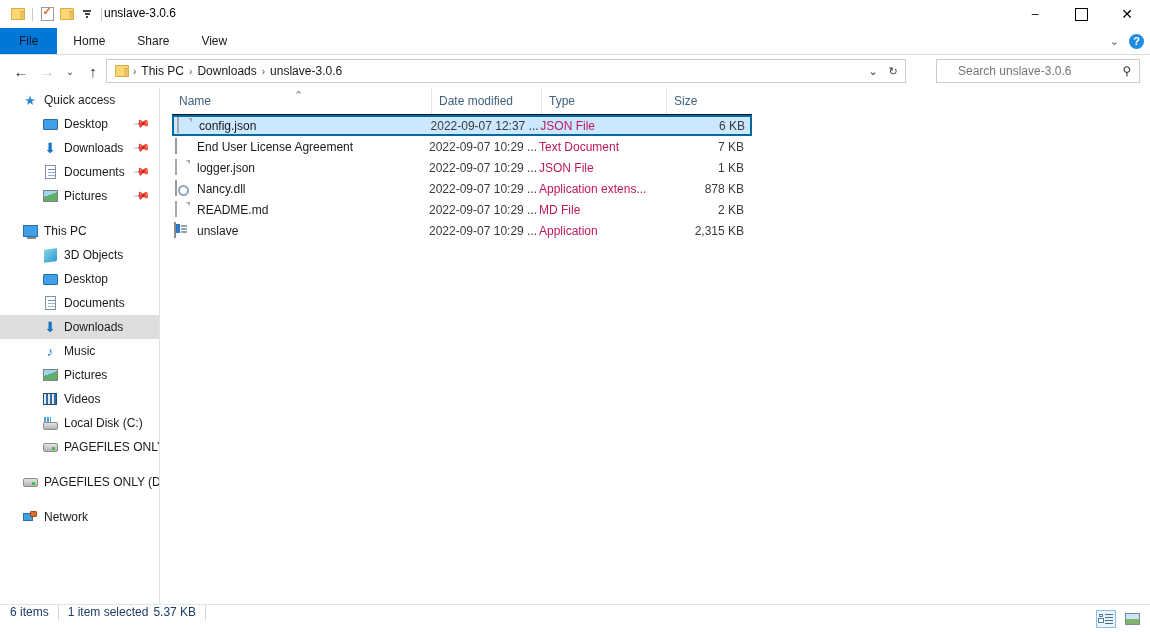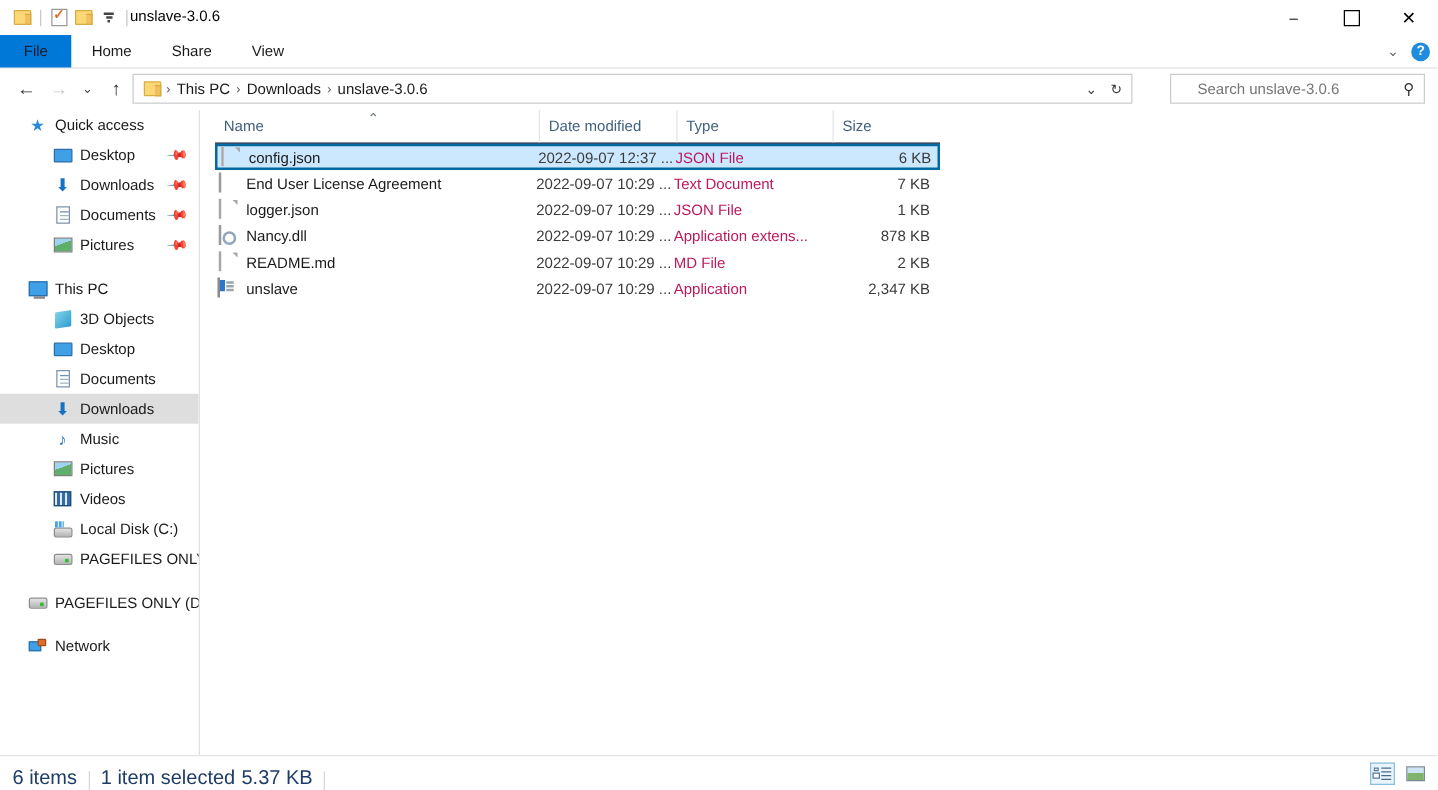--- a/index.html
+++ b/index.html
@@ -99,21 +99,21 @@
   .i-net:before{content:"";position:absolute;left:0;top:2px;width:10px;height:8px;background:#3fa0e8;
     border:1px solid #2a6fa8;box-sizing:border-box;}
   .i-net:after{content:"";position:absolute;left:7px;top:0;width:7px;height:6px;background:#e06c2a;
     border:1px solid #a24d1c;box-sizing:border-box;border-radius:1px;}
 
   .vdiv{position:absolute;left:159px;top:88px;width:1px;height:517px;background:#e2e2e2;}
 
   
   .filearea{position:absolute;left:160px;top:88px;width:990px;height:517px;background:#fff;}
   .colhdr{position:absolute;left:12px;top:0;width:580px;height:26px;display:flex;
-    border-bottom:6px solid #0f172a;justify-content:space-between;}
+    border-bottom:1px solid #0f172a;justify-content:space-between;}
   .col{height:26px;line-height:26px;font-size:12px;color:#42617f;border-left:1px solid #e5e5e5;
     padding-left:7px;box-sizing:border-box;position:relative;}
   .col:first-child{border-left:none;}
   .sortcaret{position:absolute;left:122px;top:-6px;color:#6b7a88;font-size:11px;}
 
   .rows{position:absolute;left:12px;top:27px;width:580px;}
   .row{height:21px;display:flex;align-items:center;font-size:12px;color:#1a1a1a;box-sizing:border-box;}
   .row.sel{background:#cce8ff;border:2px solid #0369a1;}
   .c-name{width:257px;display:flex;align-items:center;padding-left:2px;box-sizing:border-box;}
   .c-date{width:110px;color:#3a3a3a;}
@@ -129,21 +129,21 @@
     background-size:8px 3px;background-repeat:repeat-y;}
   .f-dll{width:12px;height:15px;background:#f2f2f2;border:1px solid #9a9a9a;box-sizing:border-box;margin-left:1px;position:relative;}
   .f-dll:after{content:"";position:absolute;left:2px;top:4px;width:7px;height:7px;border:2px solid #8fa6bb;border-radius:50%;}
   .f-app{width:14px;height:13px;background:#f7f7f7;border:1px solid #8a8a8a;box-sizing:border-box;position:relative;}
   .f-app:after{content:"";position:absolute;left:1px;top:1px;width:4px;height:9px;background:#2b78c8;}
   .f-app:before{content:"";position:absolute;left:6px;top:2px;width:6px;height:2px;background:#9aa4ad;
     box-shadow:0 3px 0 #9aa4ad,0 6px 0 #9aa4ad;}
 
   
   .statusbar{position:absolute;left:0;bottom:0;width:1150px;height:27px;background:#fff;border-top:1px solid #e4e4e4;}
-  .st-items{position:absolute;left:10px;top:0;height:27px;display:flex;align-items:flex-end;font-size:16px;color:#1d3c66;}
+  .st-items{position:absolute;left:10px;top:0;height:27px;display:flex;align-items:flex-start;font-size:12px;color:#1d3c66;}
   .st-items .sdiv{width:1px;height:15px;background:#d6d6d6;margin:0 9px;}
   .st-right{position:absolute;right:8px;top:0;height:27px;display:flex;align-items:center;gap:6px;}
   .vbtn{width:20px;height:18px;display:flex;align-items:center;justify-content:center;box-sizing:border-box;}
   .vbtn.on{border:1px solid #8bbde0;background:#e9f4fc;}
   .v-details{width:14px;height:11px;position:relative;}
   .v-details:before{content:"";position:absolute;left:0;top:1px;width:4px;height:3px;border:1px solid #5a7a96;box-sizing:border-box;
     box-shadow:0 5px 0 -0px #fff, 0 5px 0 1px #5a7a96;}
   .v-details:after{content:"";position:absolute;left:6px;top:1px;width:8px;height:1px;background:#4a6b88;
     box-shadow:0 3px 0 #4a6b88,0 6px 0 #4a6b88,0 9px 0 #4a6b88;}
   .v-large{width:15px;height:12px;background:linear-gradient(180deg,#cfe4f2 45%,#7fb46a 46%);border:1px solid #7a8c99;box-sizing:border-box;}
@@ -404,21 +404,21 @@
         <div class="c-size">2 KB</div>
       </div>
 
       <div class="row">
         <div class="c-name">
           <span class="fico"><span class="f-app"></span></span>
           <span>unslave</span>
         </div>
         <div class="c-date">2022-09-07 10:29 ...</div>
         <div class="c-type">Application</div>
-        <div class="c-size">2,347 KB</div>
+        <div class="c-size">2,315 KB</div>
       </div>
 
     </div>
   </div>
 
   <div class="statusbar">
     <div class="st-items">
       <span>6 items</span>
       <span class="sdiv"></span>
       <span>1 item selected</span>

